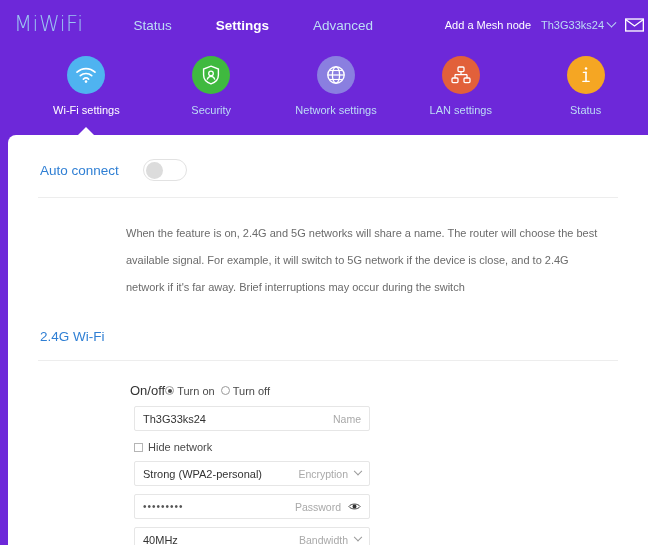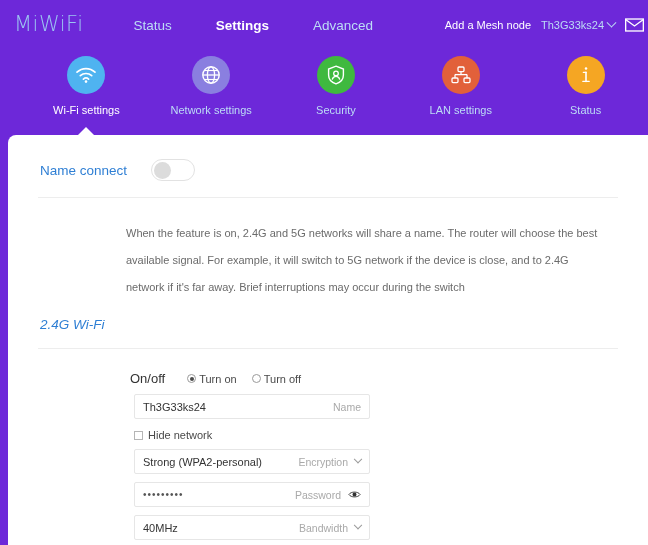--- a/index.html
+++ b/index.html
@@ -160,37 +160,35 @@
     margin: 16px 30px 0 30px;
   }
   .help-text {
     margin: 22px 40px 0 118px;
     font-size: 11px;
     line-height: 27px;
     color: #6b6b6b;
     max-width: 490px;
   }
   .section-title {
-    margin: 16px 0 0 32px;
+    margin: 28px 0 0 32px;
     font-size: 13.5px;
     color: #2f7fd4;
-    font-style: italic;
   }
   .form-area { margin-top: 10px; }
   .onoff-row {
     display: flex;
     align-items: center;
     margin: 22px 0 0 122px;
   }
   .onoff-label { font-size: 13px; color: #333333; }
   .radio-group {
     display: flex;
     align-items: center;
-    gap: 15px;
-    margin-left: 22px;
+    gap: 6px;
     font-size: 11px;
     color: #4a4a4a;
   }
   .radio-opt { display: flex; align-items: center; gap: 3px; cursor: pointer; }
   .radio {
     width: 9px; height: 9px;
     border-radius: 50%;
     border: 1px solid #9a9a9a;
     background: #fff;
     display: inline-block;
@@ -289,41 +287,41 @@
           <path d="M5.3 9.7 A8.5 8.5 0 0 1 16.7 9.7" fill="none" stroke="#fff" stroke-width="1.7" stroke-linecap="round"></path>
           <path d="M8.4 13.1 A4 4 0 0 1 13.6 13.1" fill="none" stroke="#fff" stroke-width="1.7" stroke-linecap="round"></path>
           <circle cx="11" cy="15.6" r="1.3" fill="#fff"></circle>
         </svg>
       </div>
       <div class="icon-label">Wi-Fi settings</div>
       <div class="pointer"></div>
     </div>
 
     <div class="icon-item">
+      <div class="icon-circle" style="background:#3FB93F">
+        <svg width="20" height="22" viewBox="0 0 20 22">
+          <path d="M10 2.2 L17.4 5 V11 C17.4 15.4 14 18.6 10 19.9 C6 18.6 2.6 15.4 2.6 11 V5 Z" fill="none" stroke="#fff" stroke-width="1.4"></path>
+          <circle cx="10" cy="9.4" r="2.3" fill="none" stroke="#fff" stroke-width="1.3"></circle>
+          <path d="M6.2 15.6 C6.8 13.3 8.3 12.4 10 12.4 C11.7 12.4 13.2 13.3 13.8 15.6" fill="none" stroke="#fff" stroke-width="1.3"></path>
+        </svg>
+      </div>
+      <div class="icon-label">Security</div>
+    </div>
+
+    <div class="icon-item">
       <div class="icon-circle" style="background:#8A7FE0">
         <svg width="22" height="22" viewBox="0 0 22 22">
           <circle cx="11" cy="11" r="8.2" fill="none" stroke="#fff" stroke-width="1.4"></circle>
           <ellipse cx="11" cy="11" rx="3.6" ry="8.2" fill="none" stroke="#fff" stroke-width="1.3"></ellipse>
           <line x1="2.8" y1="11" x2="19.2" y2="11" stroke="#fff" stroke-width="1.3"></line>
           <line x1="4.2" y1="6.5" x2="17.8" y2="6.5" stroke="#fff" stroke-width="1.1"></line>
           <line x1="4.2" y1="15.5" x2="17.8" y2="15.5" stroke="#fff" stroke-width="1.1"></line>
         </svg>
       </div>
       <div class="icon-label">Network settings</div>
-    </div>
-
-    <div class="icon-item">
-      <div class="icon-circle" style="background:#3FB93F">
-        <svg width="20" height="22" viewBox="0 0 20 22">
-          <path d="M10 2.2 L17.4 5 V11 C17.4 15.4 14 18.6 10 19.9 C6 18.6 2.6 15.4 2.6 11 V5 Z" fill="none" stroke="#fff" stroke-width="1.4"></path>
-          <circle cx="10" cy="9.4" r="2.3" fill="none" stroke="#fff" stroke-width="1.3"></circle>
-          <path d="M6.2 15.6 C6.8 13.3 8.3 12.4 10 12.4 C11.7 12.4 13.2 13.3 13.8 15.6" fill="none" stroke="#fff" stroke-width="1.3"></path>
-        </svg>
-      </div>
-      <div class="icon-label">Security</div>
     </div>
 
     <div class="icon-item">
       <div class="icon-circle" style="background:#E2603A">
         <svg width="22" height="20" viewBox="0 0 22 20">
           <rect x="8" y="2" width="6" height="4.6" rx="1" fill="none" stroke="#fff" stroke-width="1.3"></rect>
           <rect x="2" y="13" width="6" height="4.6" rx="1" fill="none" stroke="#fff" stroke-width="1.3"></rect>
           <rect x="14" y="13" width="6" height="4.6" rx="1" fill="none" stroke="#fff" stroke-width="1.3"></rect>
           <line x1="11" y1="6.6" x2="11" y2="9.6" stroke="#fff" stroke-width="1.3"></line>
           <line x1="5" y1="9.6" x2="17" y2="9.6" stroke="#fff" stroke-width="1.3"></line>
@@ -344,21 +342,21 @@
         </svg>
       </div>
       <div class="icon-label">Status</div>
     </div>
 
   </div>
 
   <div class="card">
 
     <div class="row-smart">
-      <div class="smart-label">Name connect</div>
+      <div class="smart-label">Auto connect</div>
       <div class="toggle">
         <div class="toggle-knob"></div>
       </div>
     </div>
 
     <div class="divider"></div>
 
     <div class="help-text">When the feature is on, 2.4G and 5G networks will share a name. The router will choose the best available signal. For example, it will switch to 5G network if the device is close, and to 2.4G network if it's far away. Brief interruptions may occur during the switch</div>
 
     <div class="section-title">2.4G Wi-Fi</div>

